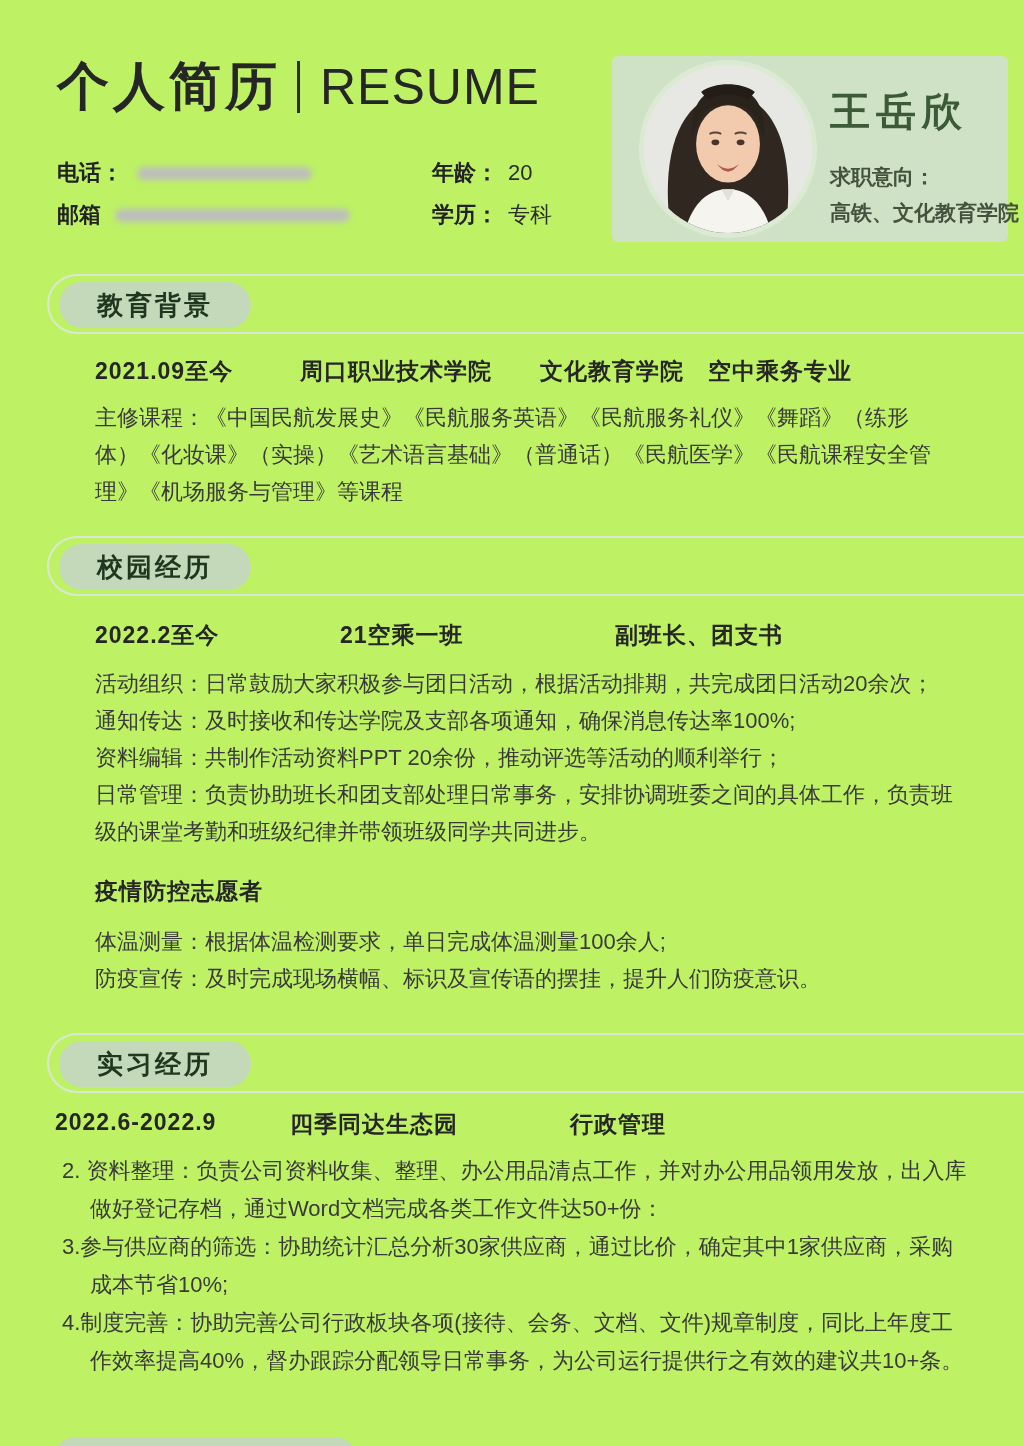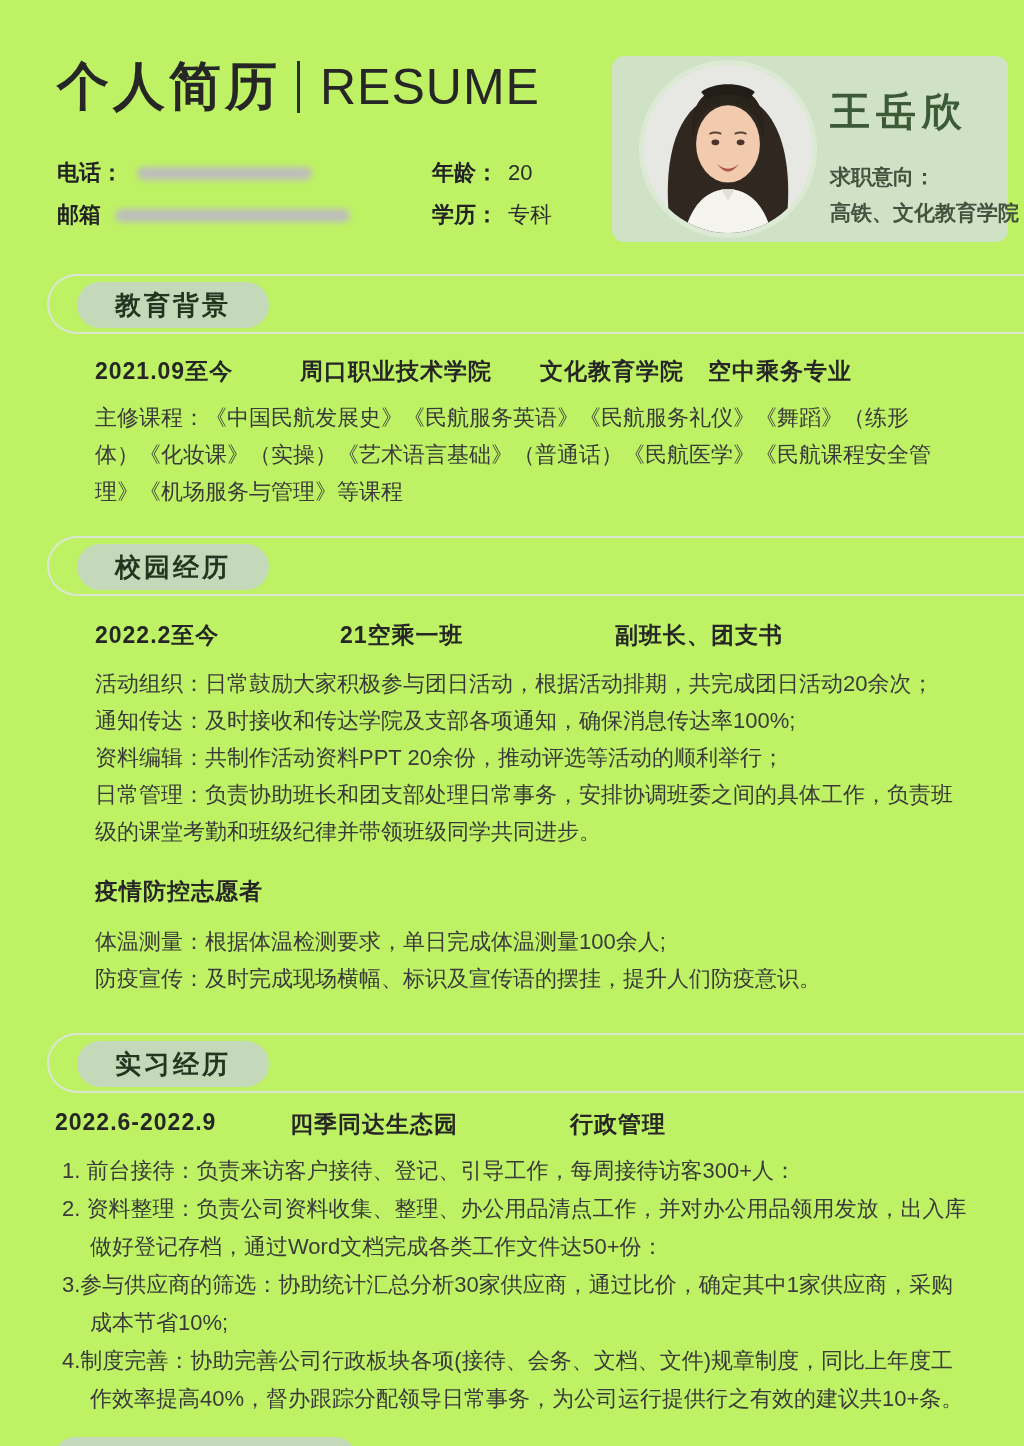--- a/index.html
+++ b/index.html
@@ -23,21 +23,21 @@
   .c-value { font-size:22px; font-weight:500; color:#2c2c2c; margin-left:10px; }
   .c-col1 { display:flex; align-items:center; width:375px;text-align:right; }
   .c-col2 { display:flex; align-items:center; }
   .redacted { height:13px; border-radius:7px; background:#bdbdbd; filter:blur(3px); margin-left:14px; }
   .redacted.phone { width:175px; }
   .redacted.email { width:235px; }
 
   
   .profile-card {
     position:absolute; top:56px; left:612px; width:396px; height:186px;
-    background:#cfe2c6; border-radius:12px;
+    background:#cfe2c6; border-radius:6px;
   }
   .photo-wrap {
     position:absolute; top:9px; left:32px; width:168px; height:168px;
     border-radius:50%; overflow:hidden; box-shadow:0 0 0 5px #dcead4;
     background:#e9e9e5;
   }
   .photo-wrap svg { width:100%; height:100%; display:block; }
   .profile-text { position:absolute; left:218px; top:28px; }
   .profile-name { font-size:40px; font-weight:800; color:#3c5a36; letter-spacing:6px; }
   .intent-label { margin-top:24px; font-size:21px; font-weight:700; color:#44523f; }
@@ -48,21 +48,21 @@
     position:relative; margin-left:47px; margin-right:-24px; height:60px;
     border:2px solid #d9e7d3; border-radius:34px 0 0 34px;
     border-right:none;
   }
   .sec-pill {
     position:absolute; top:6px; height:46px; border-radius:23px;
     background:#c3d9ba; display:flex; align-items:center; justify-content:center;
     padding:0 38px; font-size:26px; font-weight:800; color:#20361e; letter-spacing:3px;
     white-space:nowrap;
   }
-  .sec-pill.at-left { left:28px; }
+  .sec-pill.at-left { left:10px; }
 
   
   .bold-row { display:flex; margin-left:95px; font-size:23px; font-weight:800; color:#262626; letter-spacing:1px; }
   .para { margin-left:95px; width:845px; font-size:22px; line-height:37px; color:#3a3a3a; }
   .item-block { margin-left:95px; width:860px; }
   .camp-item { font-size:22px; line-height:37px; color:#3a3a3a; }
 
   .edu-row .cell:nth-child(1){ width:205px; }
   .edu-row .cell:nth-child(2){ width:240px; }
   .edu-row .cell:nth-child(3){ width:168px; }
@@ -177,21 +177,20 @@
 
   <div class="sec-outline" style="margin-top:36px;">
     <div class="sec-pill at-left">实习经历</div>
   </div>
   <div class="bold-row intern-row" style="margin-top:16px;">
     <span class="cell">2022.6-2022.9</span>
     <span class="cell">四季同达生态园</span>
     <span class="cell">行政管理</span>
   </div>
   <div class="intern-block" style="margin-top:12px;">
-      <div class="intern-item">1. 前台接待：负责来访客户接待、登记、引导工作，每周接待访客300+人：</div>
       <div class="intern-item">2. 资料整理：负责公司资料收集、整理、办公用品清点工作，并对办公用品领用发放，出入库做好登记存档，通过Word文档完成各类工作文件达50+份：</div>
       <div class="intern-item">3.参与供应商的筛选：协助统计汇总分析30家供应商，通过比价，确定其中1家供应商，采购成本节省10%;</div>
       <div class="intern-item">4.制度完善：协助完善公司行政板块各项(接待、会务、文档、文件)规章制度，同比上年度工作效率提高40%，督办跟踪分配领导日常事务，为公司运行提供行之有效的建议共10+条。</div>
     </div>
 
   <div class="cut-pill"></div>
 
 </div>
 
 </body></html>

